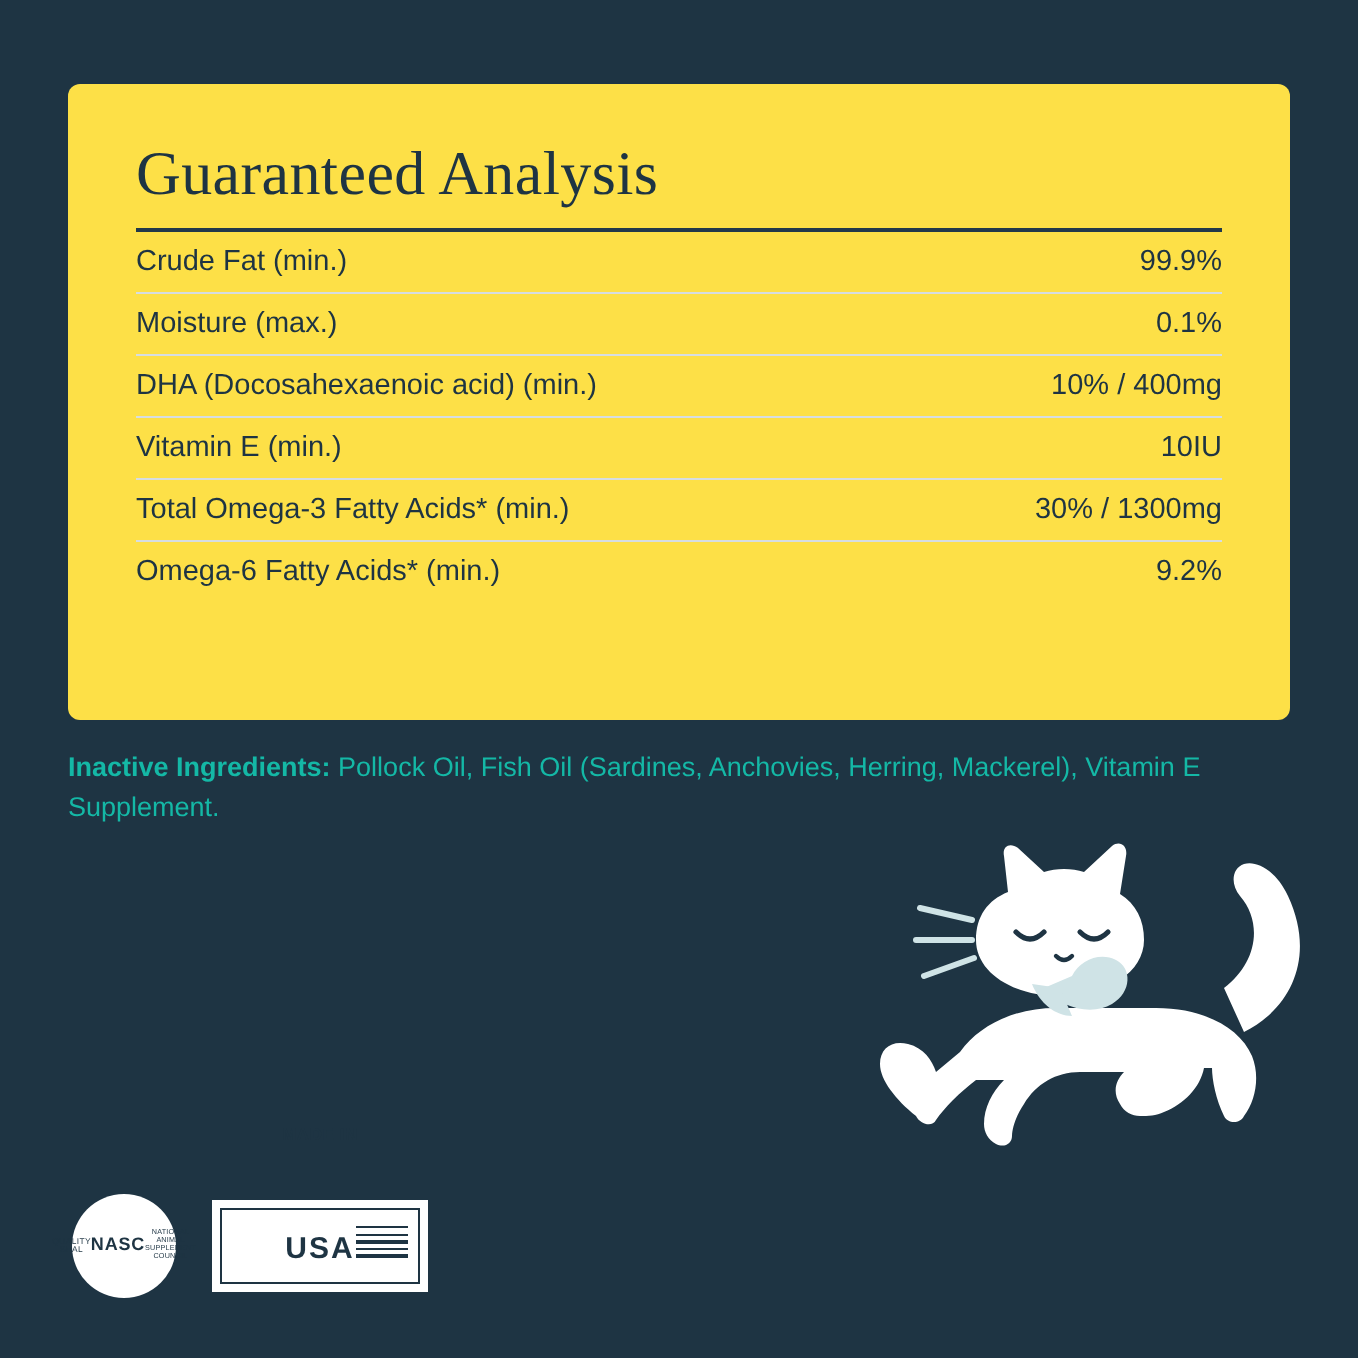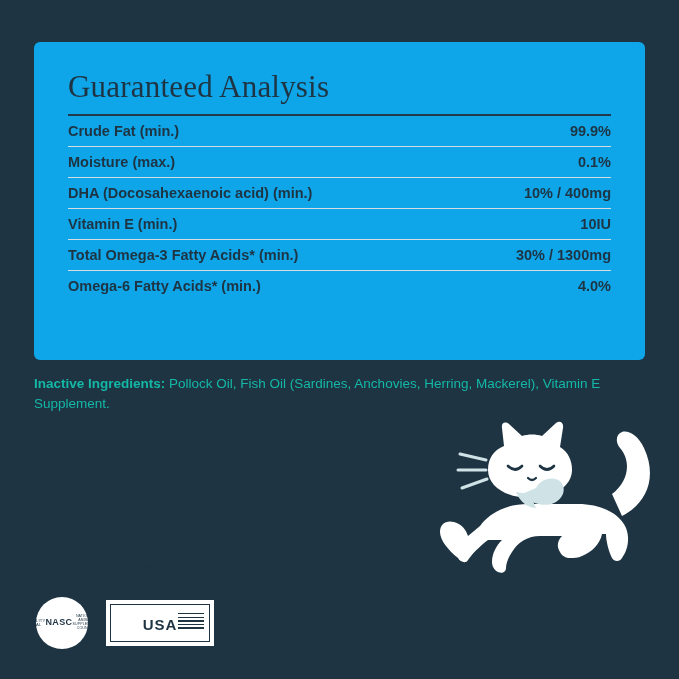--- a/index.html
+++ b/index.html
@@ -15,21 +15,21 @@
     position: relative;
   }
 
   
   .card {
     position: absolute;
     left: 34px;
     top: 42px;
     width: 611px;
     height: 318px;
-    background: #0ea5e9;
+    background: #fde047;
     border-radius: 6px;
     box-sizing: border-box;
     padding: 28px 34px 0 34px;
   }
   .card-title {
     font-family: "Liberation Serif", serif;
     font-size: 31px;
     color: #1e3443;
     font-weight: 400;
     letter-spacing: 0.2px;
@@ -49,21 +49,20 @@
   table.analysis {
     width: 100%;
     border-collapse: collapse;
     font-size: 14.5px;
     color: #1e3443;
   }
   table.analysis td {
     padding: 7px 0 7px 0;
     border-bottom: 1px solid #d6dde2;
     vertical-align: baseline;
-    font-weight: bold;
   }
   table.analysis tr:last-child td {
     border-bottom: none;
   }
   td.nutrient {
     text-align: left;
   }
   td.amount {
     text-align: right;
     white-space: nowrap;
@@ -206,21 +205,21 @@
       <tr>
         <td class="nutrient">Vitamin E (min.)</td>
         <td class="amount">10IU</td>
       </tr>
       <tr>
         <td class="nutrient">Total Omega-3 Fatty Acids* (min.)</td>
         <td class="amount">30% / 1300mg</td>
       </tr>
       <tr>
         <td class="nutrient">Omega-6 Fatty Acids* (min.)</td>
-        <td class="amount">4.0%</td>
+        <td class="amount">9.2%</td>
       </tr>
     </tbody>
   </table>
 </div>
 
 <div class="inactive">
   <b>Inactive Ingredients:</b><span> Pollock Oil, Fish Oil (Sardines, Anchovies, Herring, Mackerel), Vitamin E Supplement.</span>
 </div>
 
 <div class="cat-wrap">

